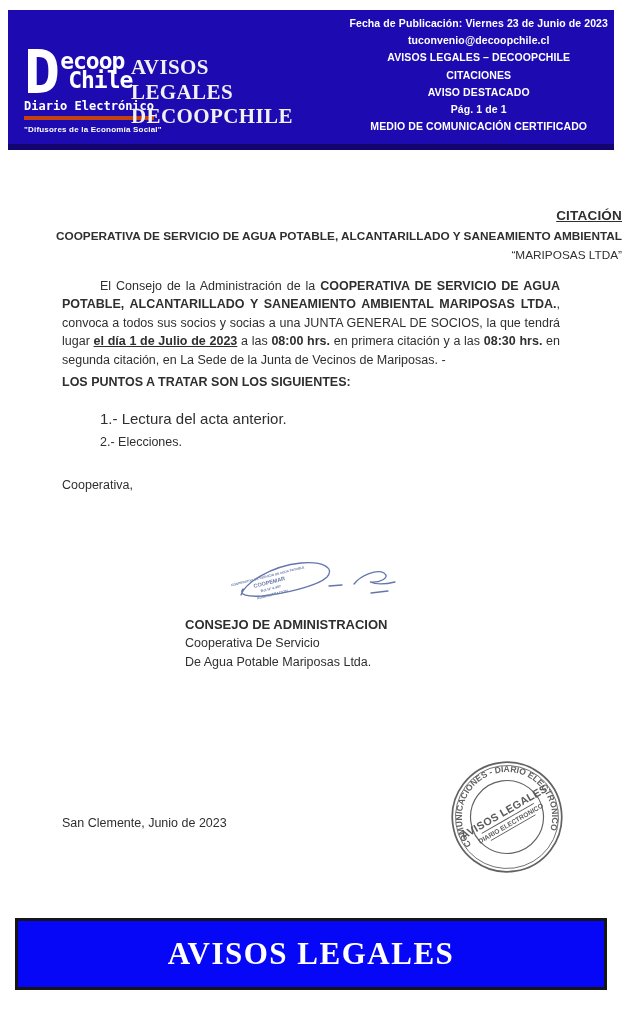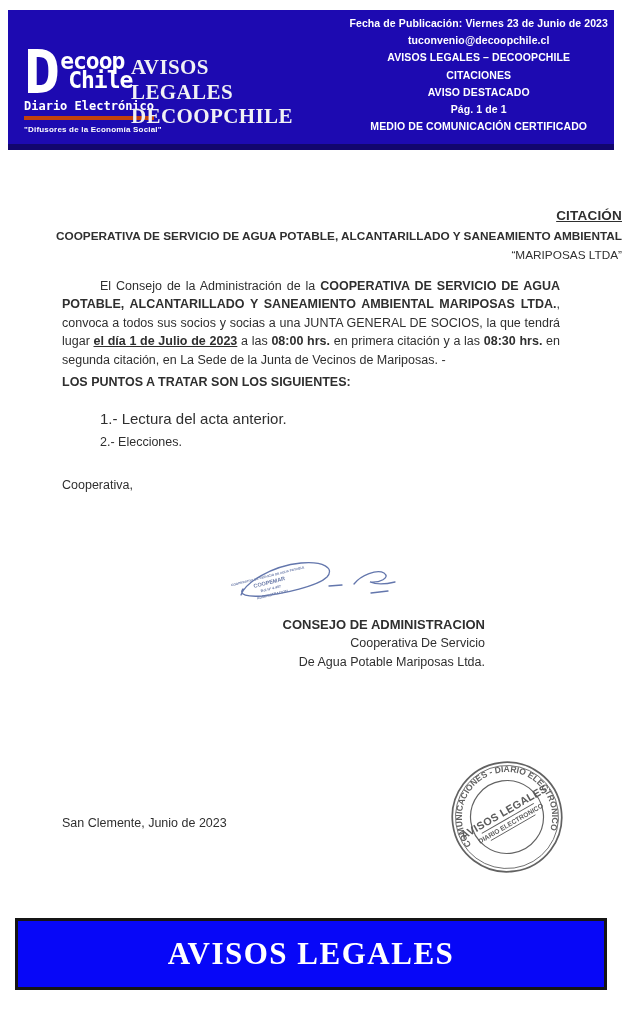--- a/index.html
+++ b/index.html
@@ -62,21 +62,21 @@
   .body-par .bu { font-weight:bold; text-decoration:underline; }
 
   .agenda-head { position:absolute; left:62px; top:375px; font-size:12.5px; font-weight:bold; }
   .agenda-item1 { position:absolute; left:100px; top:410px; font-size:15px; }
   .agenda-item2 { position:absolute; left:100px; top:435px; font-size:12.5px; }
   .closing { position:absolute; left:62px; top:478px; font-size:12.5px; }
 
   
   .sig-svg { position:absolute; left:225px; top:553px; }
   .sig-block {
-    position:absolute; left:185px; top:615px; width:300px; text-align:right;
+    position:absolute; left:185px; top:615px; width:300px; text-align:left;
     font-size:12.5px; line-height:19px;
   }
   .sig-line1 { font-weight:bold; font-size:13px; }
 
   
   .stamp-svg { position:absolute; left:448px; top:758px; }
 
   
   .place-date { position:absolute; left:62px; top:816px; font-size:12.5px; }
   .banner {

